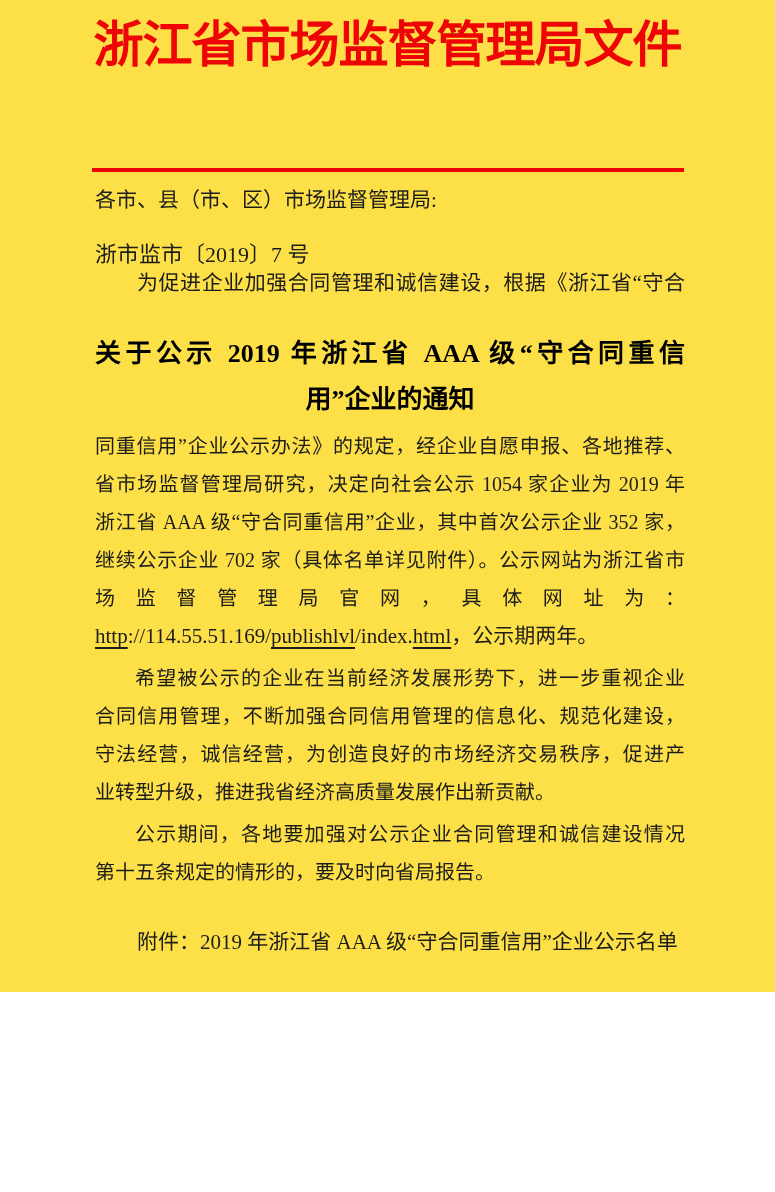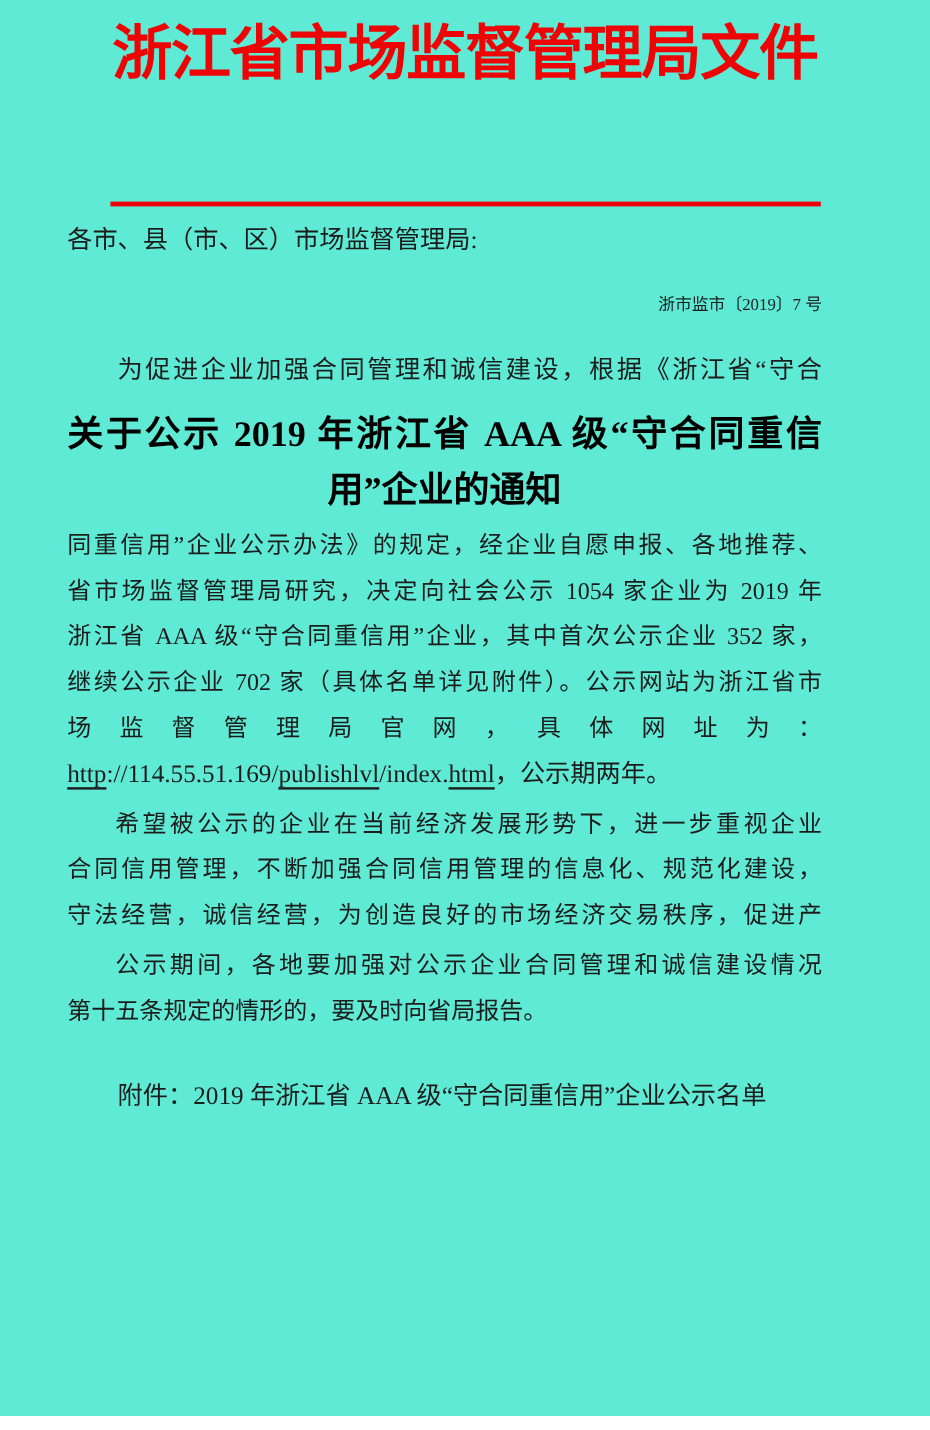--- a/index.html
+++ b/index.html
@@ -7,25 +7,25 @@
   body {
     width: 775px;
     height: 1192px;
     position: relative;
     font-family: "Liberation Serif", "DejaVu Serif", serif;
     color: #1c1c1c;
     overflow: hidden;
   }
   .page {
     width: 775px;
-    height: 1180px;
-    background: #5eead4;
+    height: 992px;
+    background: #fde047;
   }
   .content {
-    padding: 0 90px 0 56px; 
+    padding: 0 90px 0 95px; 
   }
   
   .doc-header {
     padding-top: 16px;
     text-align: center;
     color: #ee0404;
     font-size: 50px;
     line-height: 58px;
     font-weight: bold;
     letter-spacing: -1px;
@@ -49,33 +49,32 @@
     text-align-last: justify;
   }
   .indent { text-indent: 2em; }
   .recipient {
     margin-top: 15px;
     font-size: 21px;
     line-height: 26px;
   }
   .doc-number {
     margin-top: 29px;
-    font-size: 14px;
+    font-size: 22px;
     line-height: 26px;
-    text-align: right;
+    text-align: left;
   }
   .intro {
-    margin-top: 25px;
     font-size: 21px;
     line-height: 30px;
   }
   .notice-title {
-    margin-top: 17px;
+    margin-top: 33px;
     font-weight: bold;
-    font-size: 30px;
+    font-size: 26px;
     line-height: 46px;
     color: #000;
   }
   .notice-title .t1 {
     text-align: justify;
     text-align-last: justify;
   }
   .notice-title .t2 { text-align: center; }
   .body-block { margin-top: 4px; }
   .url-line { font-size: 21px; line-height: 38px; }
@@ -124,20 +123,21 @@
       <div class="line fill">场监督管理局官网，具体网址为：</div>
       <div class="url-line">
         <span class="wavy">http</span><span>://114.55.51.169/</span><span class="wavy">publishlvl</span><span>/index.</span><span class="wavy">html</span><span>，公示期两年。</span>
       </div>
     </div>
 
     <div class="body-block">
       <div class="line fill indent">希望被公示的企业在当前经济发展形势下，进一步重视企业</div>
       <div class="line fill">合同信用管理，不断加强合同信用管理的信息化、规范化建设，</div>
       <div class="line fill">守法经营，诚信经营，为创造良好的市场经济交易秩序，促进产</div>
+      <div class="line">业转型升级，推进我省经济高质量发展作出新贡献。</div>
     </div>
 
     <div class="body-block">
       <div class="line fill indent">公示期间，各地要加强对公示企业合同管理和诚信建设情况</div>
       <div class="line">第十五条规定的情形的，要及时向省局报告。</div>
     </div>
 
     <div class="attachment">附件：2019 年浙江省 AAA 级“守合同重信用”企业公示名单</div>
 
   </div>

